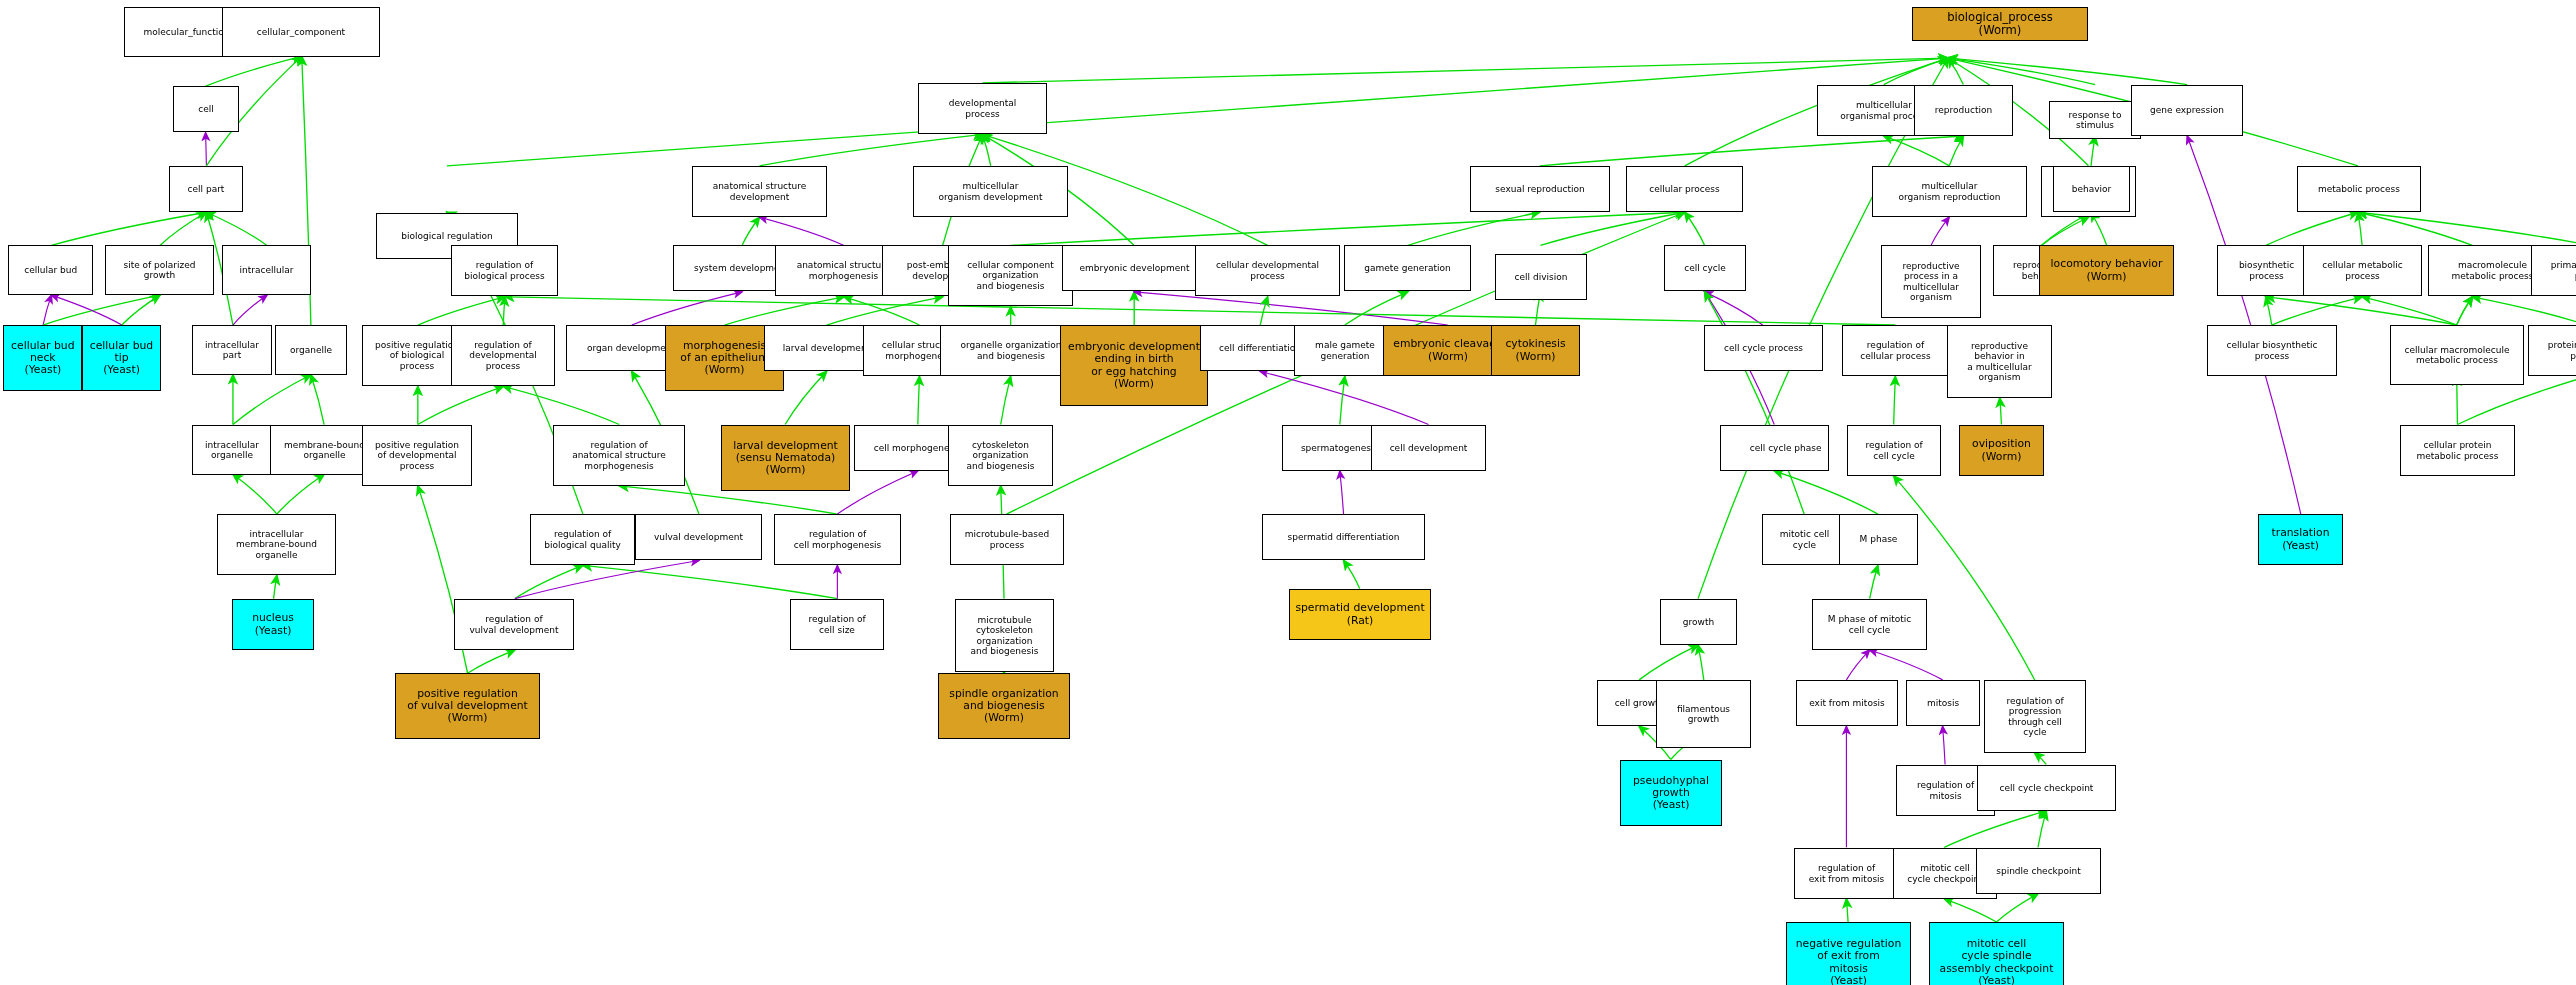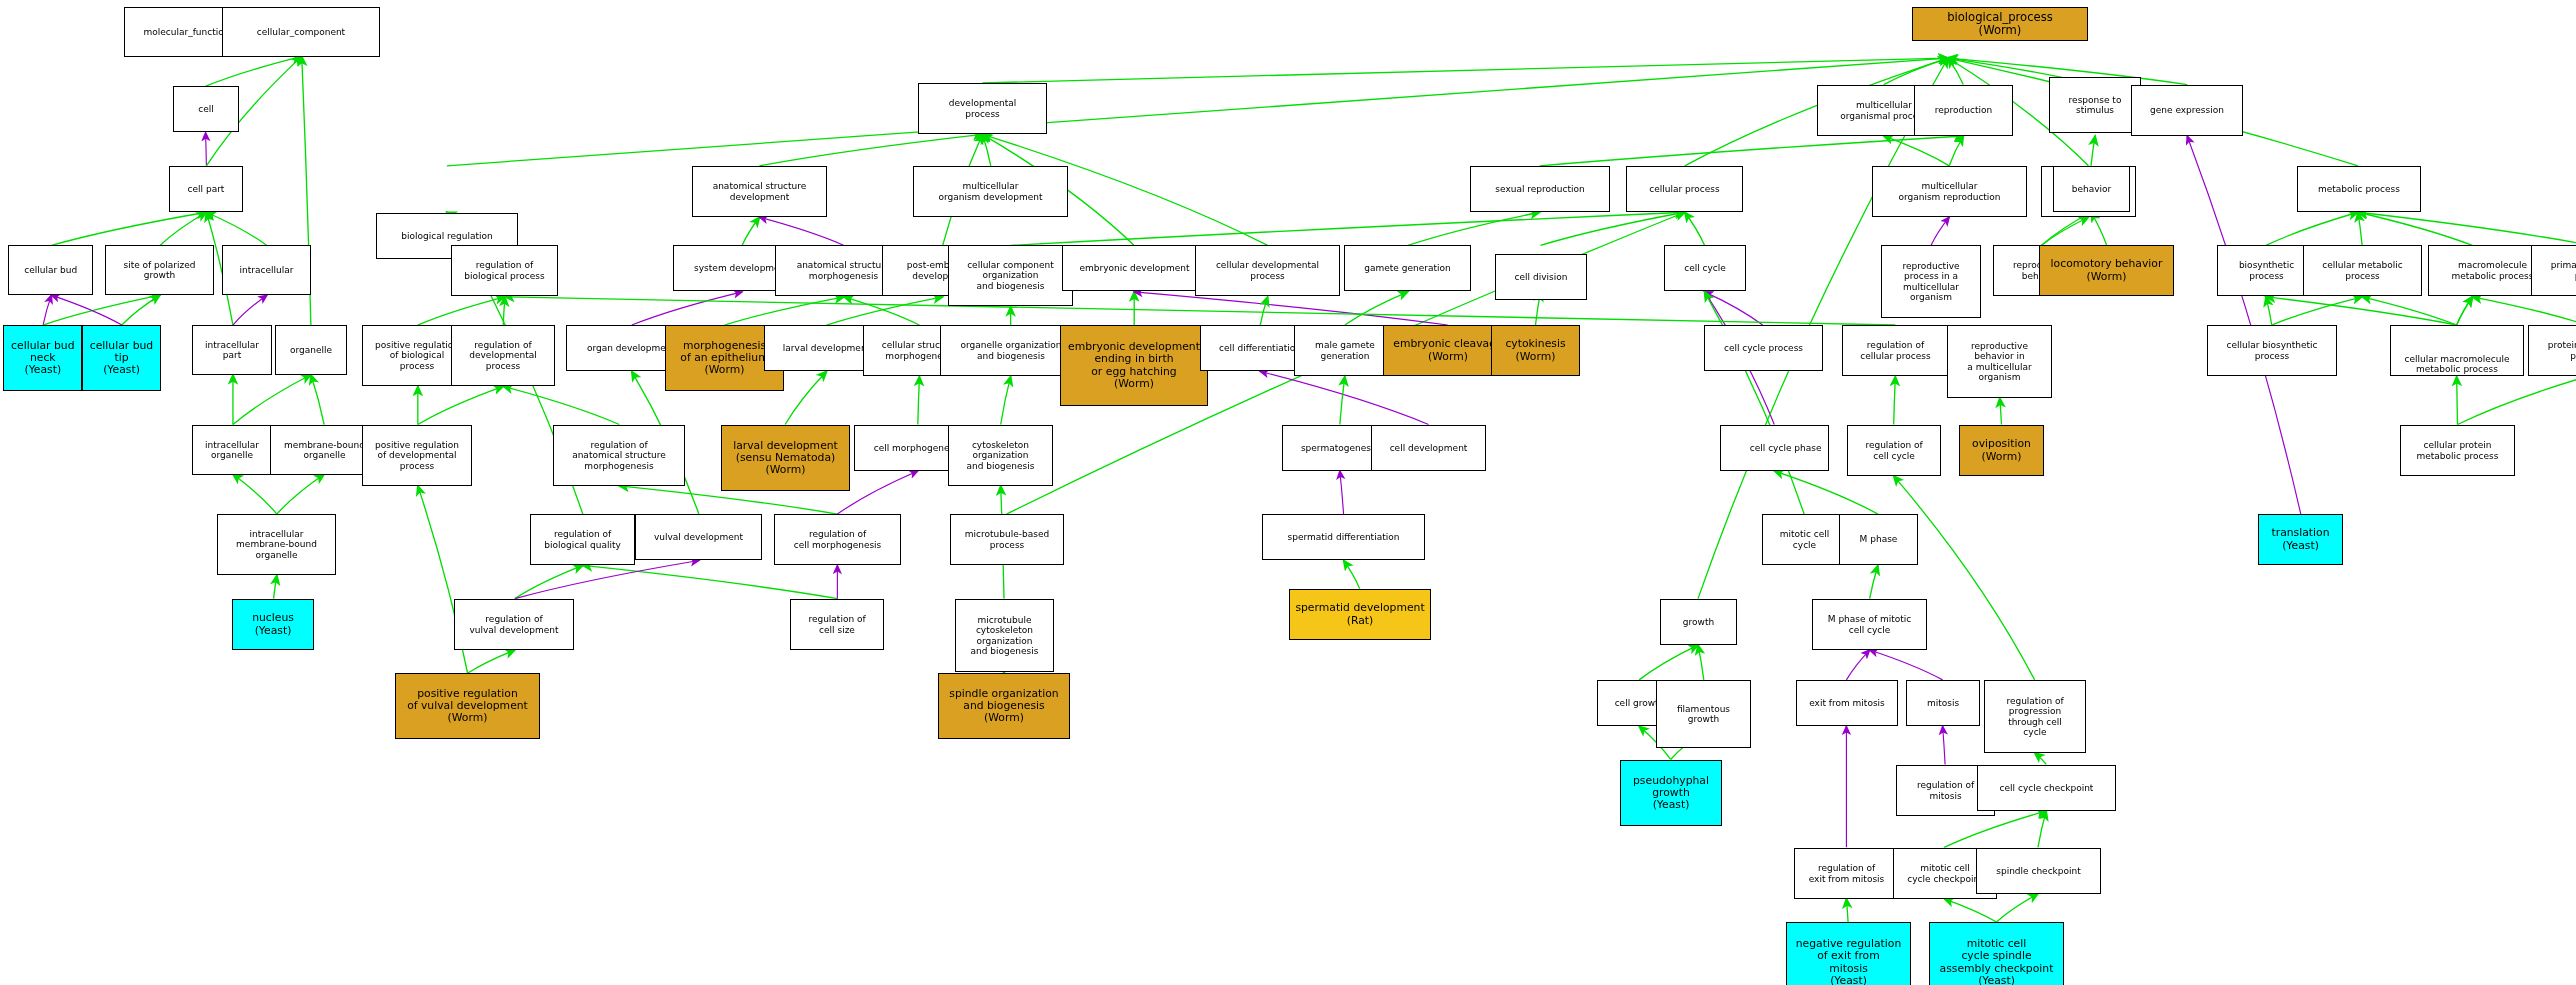--- a/index.html
+++ b/index.html
@@ -172,21 +172,21 @@
         <span class="nlabel">developmental
 process</span>
       </div>
       <div class="node" style="left: 1817px; top: 85px; width: 134px; height: 51px;">
         <span class="nlabel">multicellular
 organismal process</span>
       </div>
       <div class="node" style="left: 1914px; top: 85px; width: 99px; height: 51px;">
         <span class="nlabel">reproduction</span>
       </div>
-      <div class="node" style="left: 2049px; top: 77px; width: 92px; height: 56px;">
+      <div class="node" style="left: 2049px; top: 101px; width: 92px; height: 38px;">
         <span class="nlabel">response to
 stimulus</span>
       </div>
       <div class="node" style="left: 2131px; top: 85px; width: 112px; height: 51px;">
         <span class="nlabel">gene expression</span>
       </div>
       <div class="node" style="left: 169px; top: 166px; width: 74px; height: 46px;">
         <span class="nlabel">cell part</span>
       </div>
       <div class="node" style="left: 376px; top: 166px; width: 142px; height: 46px; margin-top: 47px;">
@@ -373,21 +373,21 @@
 organism</span>
       </div>
       <div class="node" style="left: 2207px; top: 325px; width: 130px; height: 51px;">
         <span class="nlabel">cellular biosynthetic
 process</span>
       </div>
       <div class="node" style="left: 2390px; top: 325px; width: 134px; height: 51px;">
         <span class="nlabel">macromolecule
 biosynthetic process</span>
       </div>
-      <div class="node" style="left: 2390px; top: 325px; width: 134px; height: 51px; align-items: flex-end;">
+      <div class="node" style="left: 2390px; top: 325px; width: 134px; height: 60px;">
         <span class="nlabel">cellular macromolecule
 metabolic process</span>
       </div>
       <div class="node" style="left: 2528px; top: 325px; width: 119px; height: 51px;">
         <span class="nlabel">protein metabolic
 process</span>
       </div>
       <div class="node" style="left: 192px; top: 425px; width: 80px; height: 50px;">
         <span class="nlabel">intracellular
 organelle</span>

